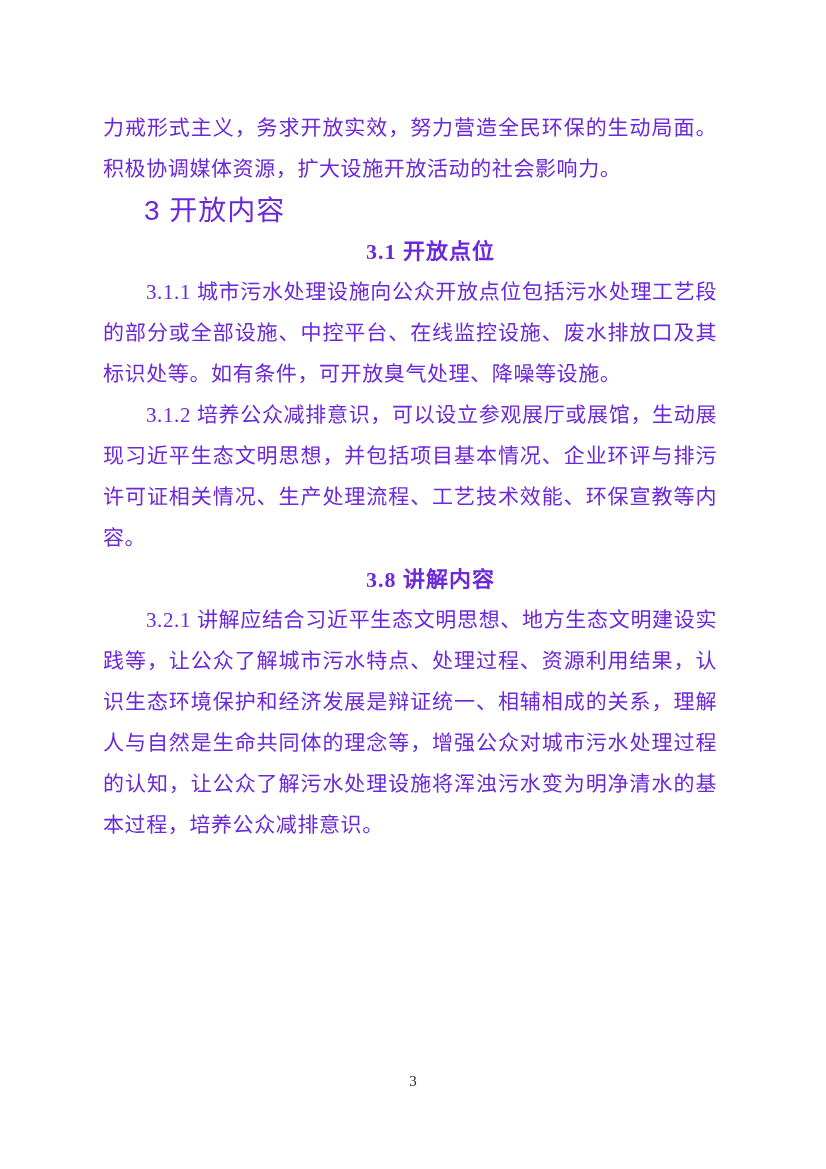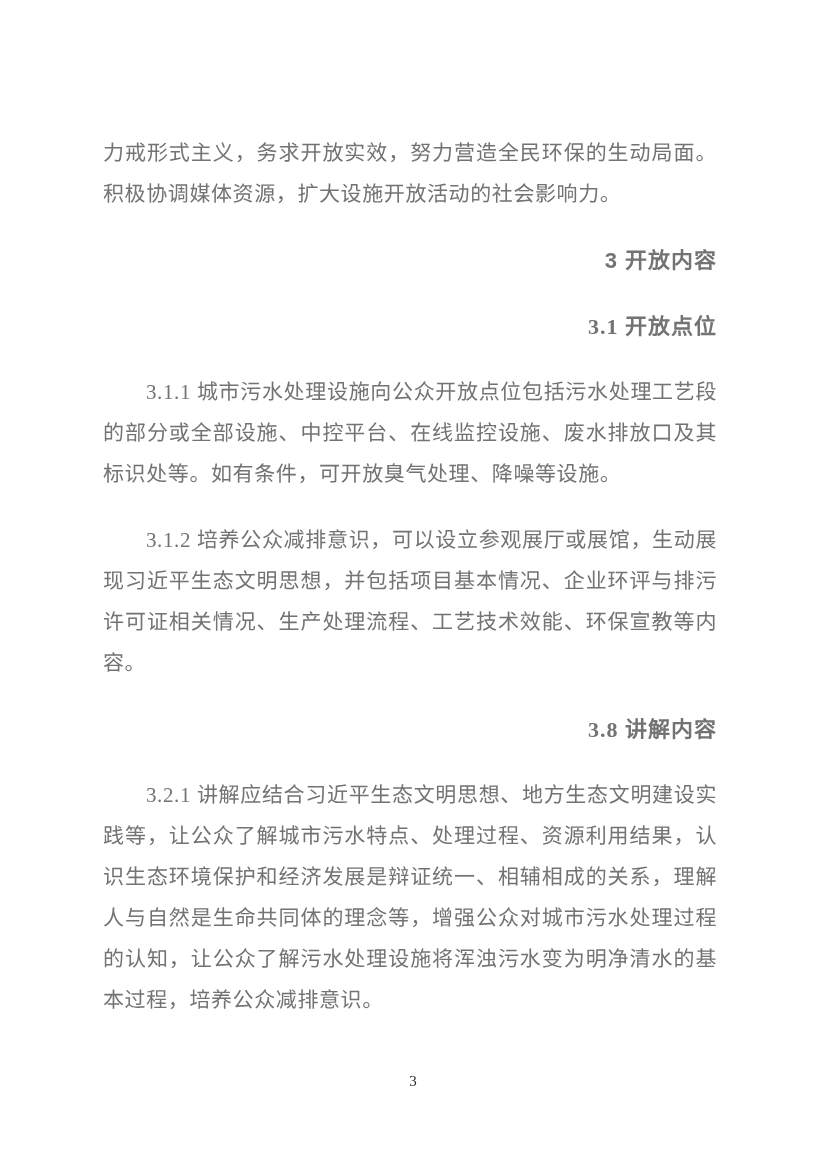--- a/index.html
+++ b/index.html
@@ -29,49 +29,48 @@
     position: absolute;
     left: 103px;
     top: 108px;
     width: 614px;
   }
 
   .block {
     font-size: 21px;
     line-height: 41px;
     letter-spacing: 0.6px;
-    color: #737373;
-    margin-top: 25px;
+    color: #6d28d9;
   }
 
   .body-para {
     text-align: justify;
     text-justify: inter-character;
     text-indent: 43px;
   }
 
   .no-indent {
     text-indent: 0;
   }
 
   .h1 {
     font-family: "Liberation Sans", "DejaVu Sans", sans-serif;
-    font-weight: bold;
-    font-size: 22px;
+    font-weight: normal;
+    font-size: 28px;
     text-indent: 41px;
-    text-align: right;
+    text-align: left;
     letter-spacing: 1px;
   }
 
   .h2 {
     font-family: "Liberation Serif", "DejaVu Serif", serif;
     font-weight: bold;
     font-size: 22px;
     text-indent: 41px;
-    text-align: right;
+    text-align: center;
     letter-spacing: 1px;
   }
 
   .page-number {
     position: absolute;
     top: 1071px;
     left: 0;
     width: 826px;
     text-align: center;
     font-size: 15px;

